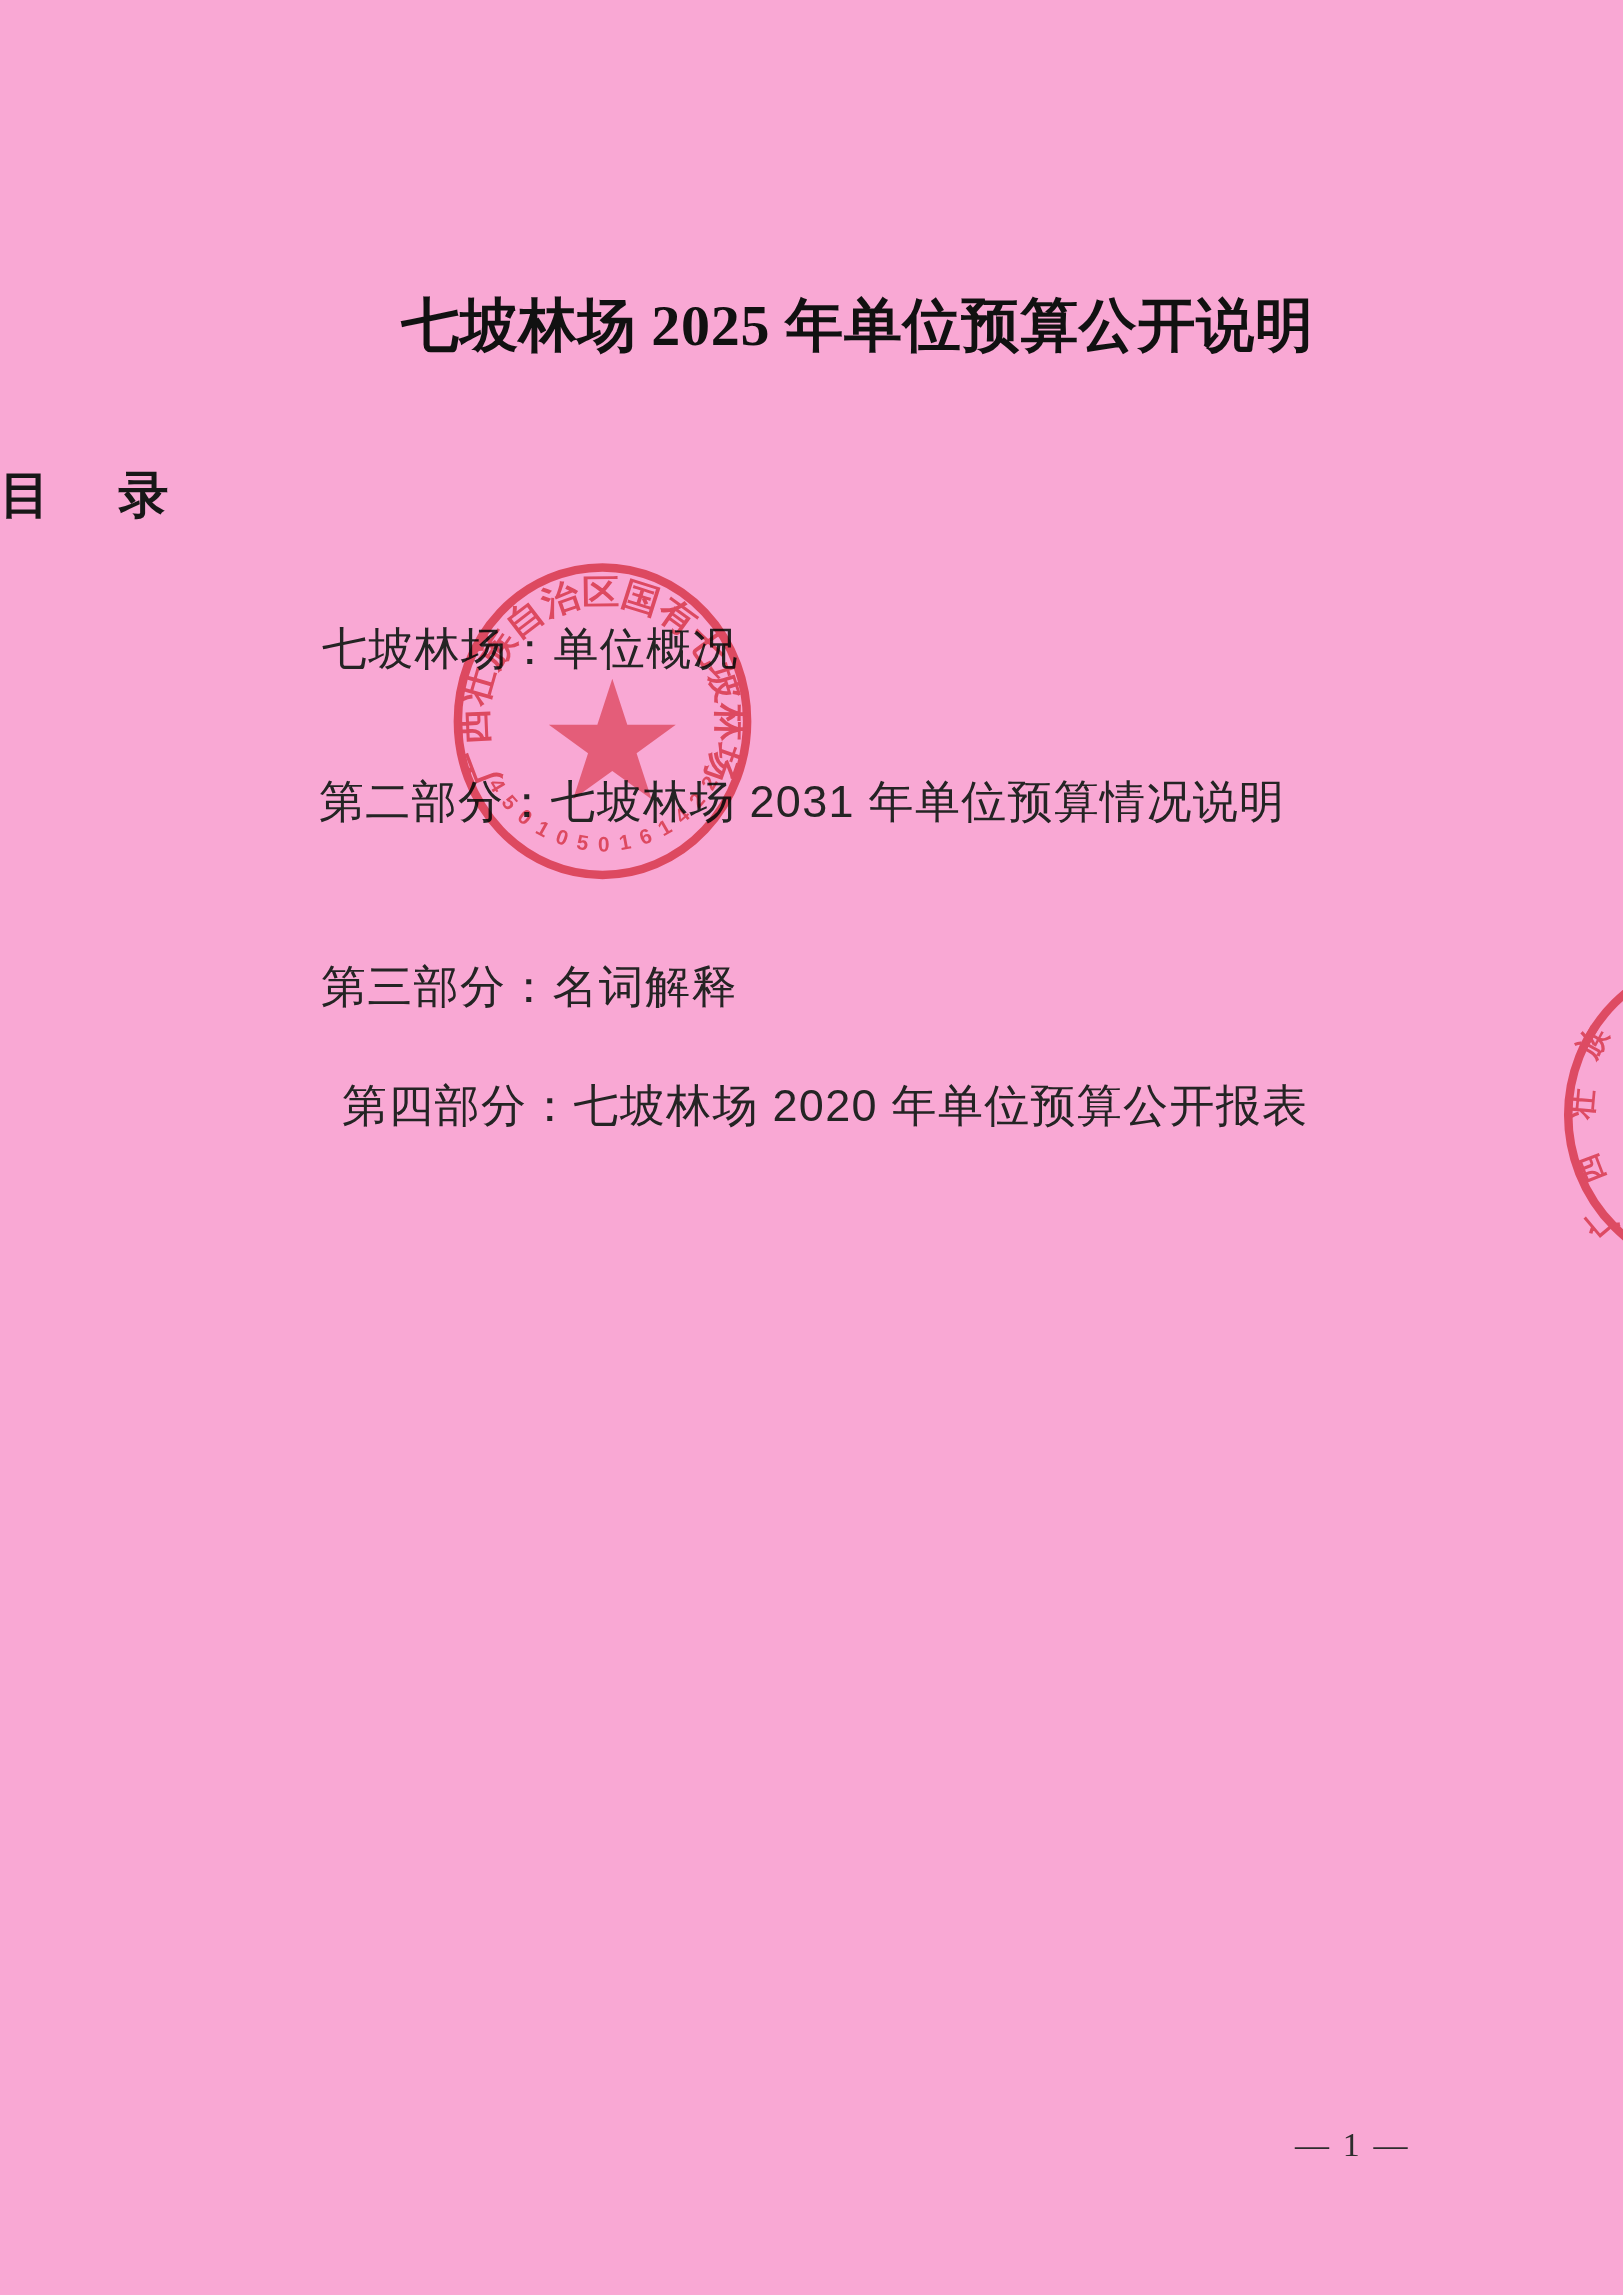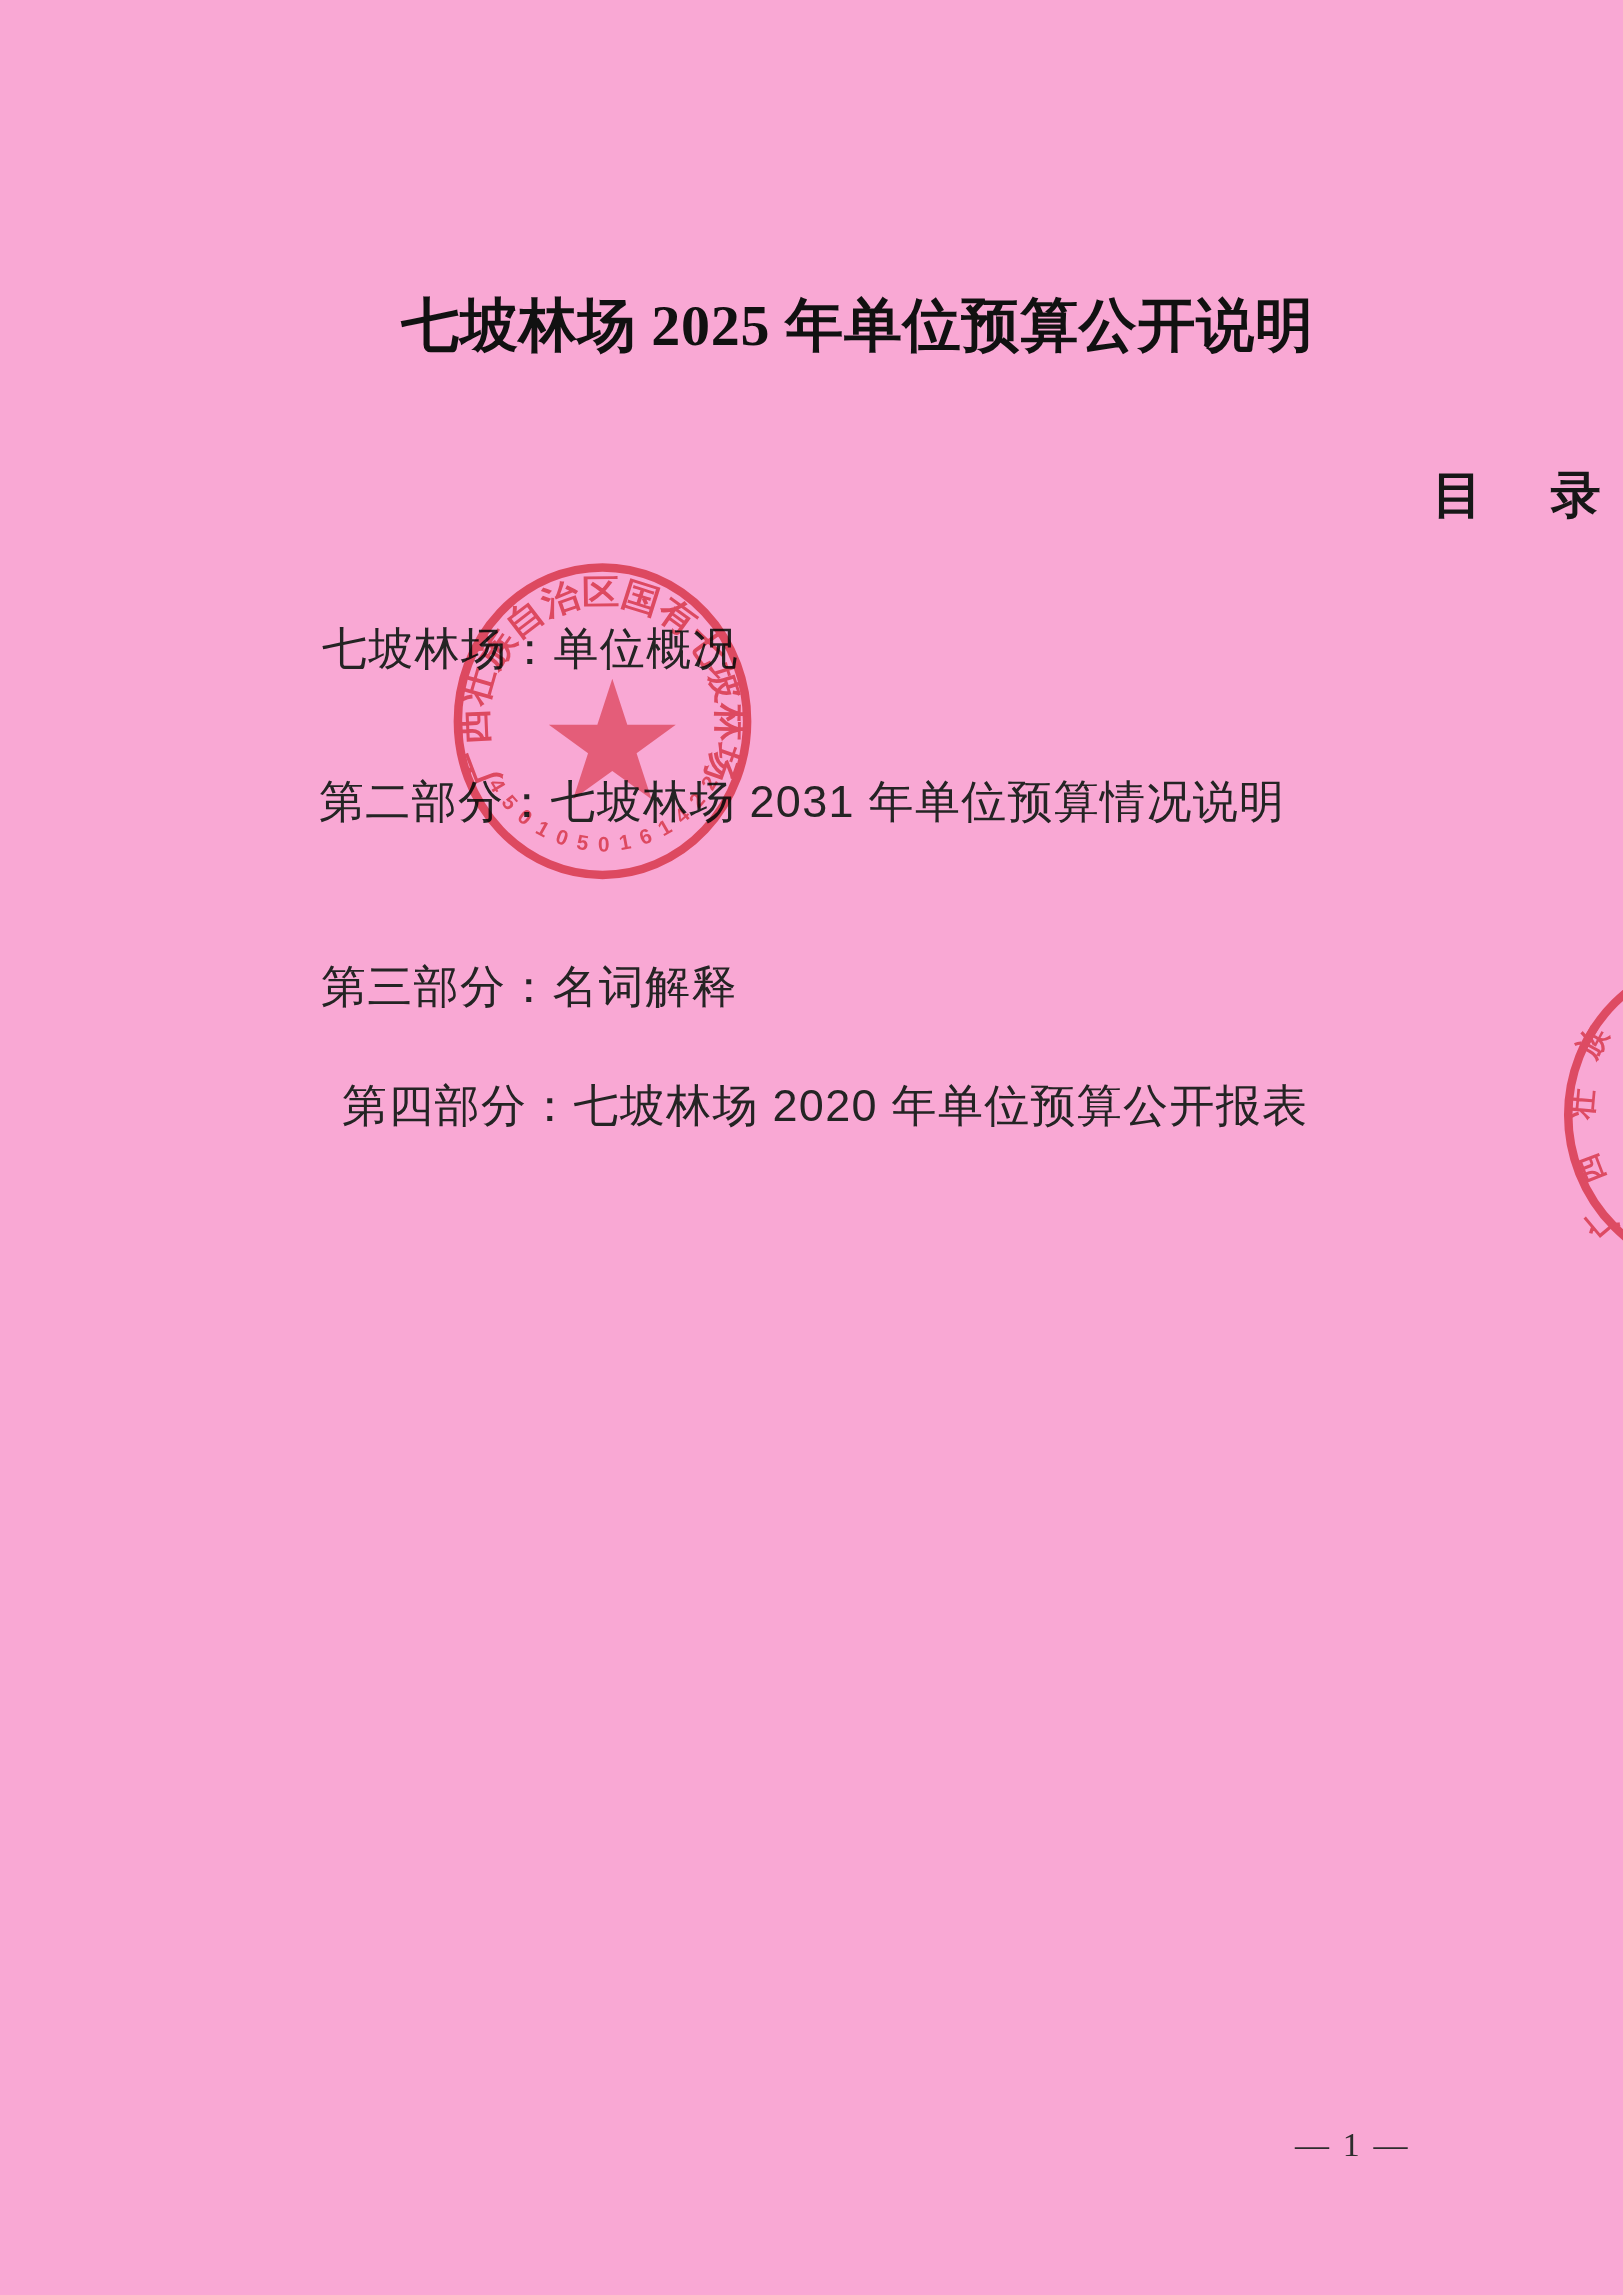--- a/index.html
+++ b/index.html
@@ -18,21 +18,21 @@
     font-family:"Liberation Serif", serif;
     font-weight:bold;
     font-size:58px;
     letter-spacing:0.7px;
     color:#111;
     white-space:nowrap;
   }
   .toc-heading{
     position:absolute;
     top:462px;left:0;width:1610px;
-    text-align:right;
+    text-align:left;
     font-family:"Liberation Serif", serif;
     font-weight:bold;
     font-size:50px;
     letter-spacing:9.2px;
     color:#171717;
     white-space:nowrap;
   }
   .toc-item{
     position:absolute;
     font-size:45px;

